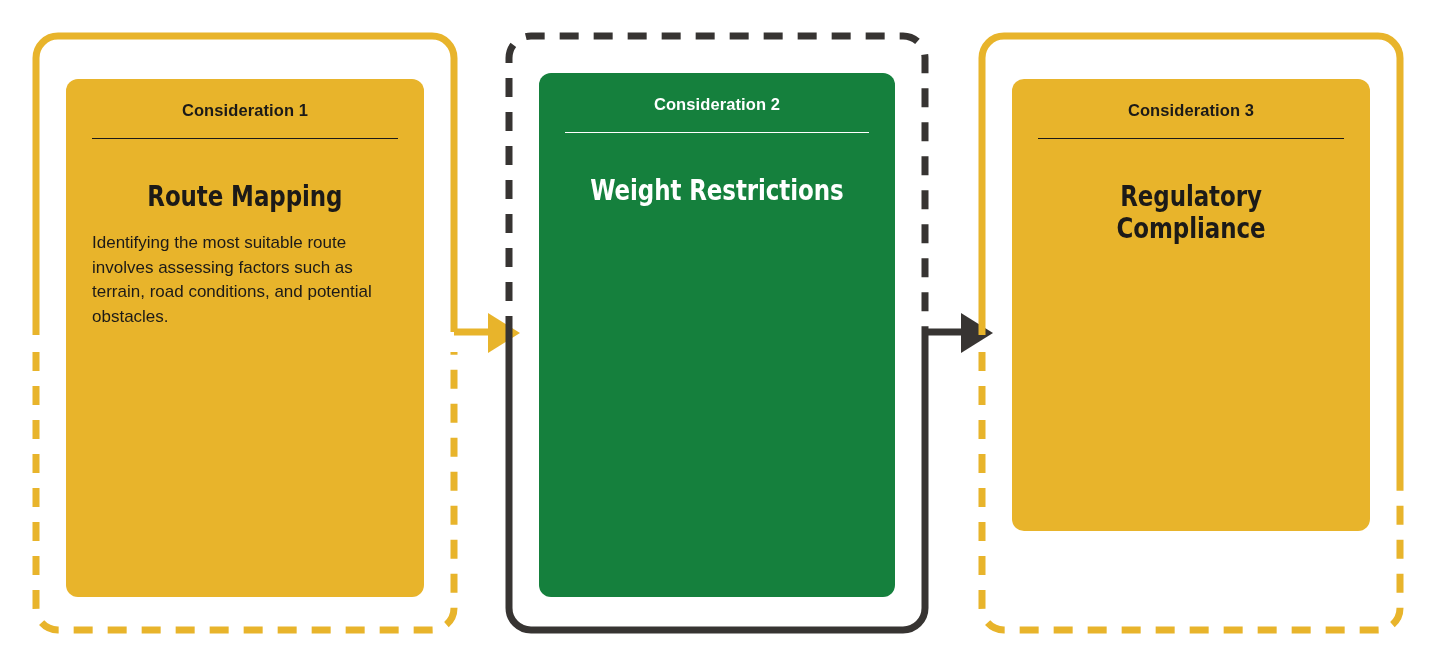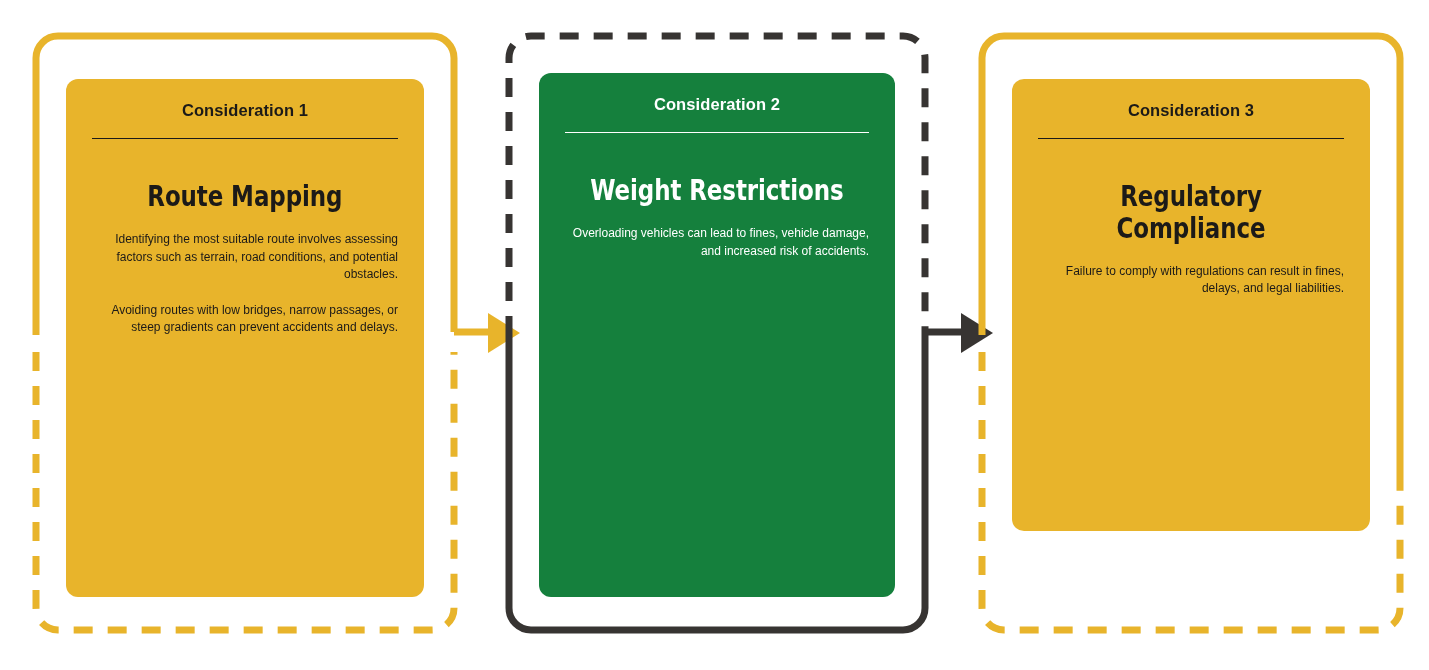--- a/index.html
+++ b/index.html
@@ -72,23 +72,23 @@
     font-size: 29px;
     font-weight: bold;
     text-align: center;
     line-height: 1.1;
     margin: 42px 0 0 0;
     transform: scaleX(0.88);
     letter-spacing: -0.1px;
   }
   .card-body {
     margin: 18px 0 0 0;
-    font-size: 12px;
+    font-size: 17px;
     line-height: 1.44;
-    text-align: right;
+    text-align: left;
     width: 100%;
   }
   .card-body p {
     margin: 0 0 19px 0;
   }
   .card-body p:last-child { margin-bottom: 0; }
 
   
   #card-1 { left: 66px;  top: 79px;  width: 358px; height: 518px; }
   
@@ -120,35 +120,32 @@
     <path d="M 982,335 L 982,58 A 22,22 0 0 1 1004,36 L 1378,36 A 22,22 0 0 1 1400,58 L 1400,480" fill="none" stroke="#E8B42B" stroke-width="7" stroke-linecap="butt"></path>
     <path d="M 982,352 L 982,608 A 22,22 0 0 0 1004,630 L 1378,630 A 22,22 0 0 0 1400,608 L 1400,480" fill="none" stroke="#E8B42B" stroke-width="7" stroke-linecap="butt" stroke-dasharray="19 15"></path>
   </svg>
 
   <div class="card yellow" id="card-1">
     <div class="card-eyebrow">Consideration 1</div>
     <div class="card-rule"></div>
     <div class="card-title">Route Mapping</div>
     <div class="card-body">
       <p>Identifying the most suitable route involves assessing factors such as terrain, road conditions, and potential obstacles.</p>
-      <p>Avoiding routes with low bridges, narrow passages, or steep gradients can prevent accidents and delays.</p>
     </div>
   </div>
 
   <div class="card dark" id="card-2">
     <div class="card-eyebrow">Consideration 2</div>
     <div class="card-rule"></div>
     <div class="card-title">Weight Restrictions</div>
     <div class="card-body">
-      <p>Overloading vehicles can lead to fines, vehicle damage, and increased risk of accidents.</p>
     </div>
   </div>
 
   <div class="card yellow" id="card-3">
     <div class="card-eyebrow">Consideration 3</div>
     <div class="card-rule"></div>
     <div class="card-title">Regulatory Compliance</div>
     <div class="card-body">
-      <p>Failure to comply with regulations can result in fines, delays, and legal liabilities.</p>
     </div>
   </div>
 
 </div>
 
 </body></html>

